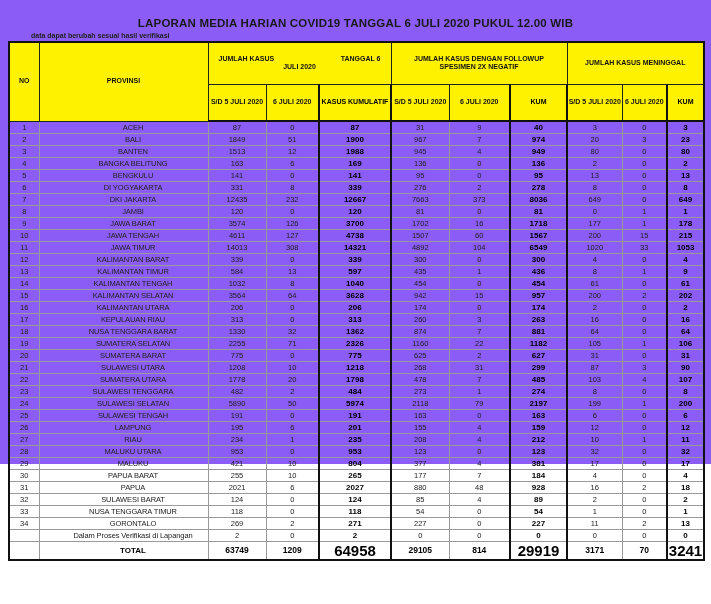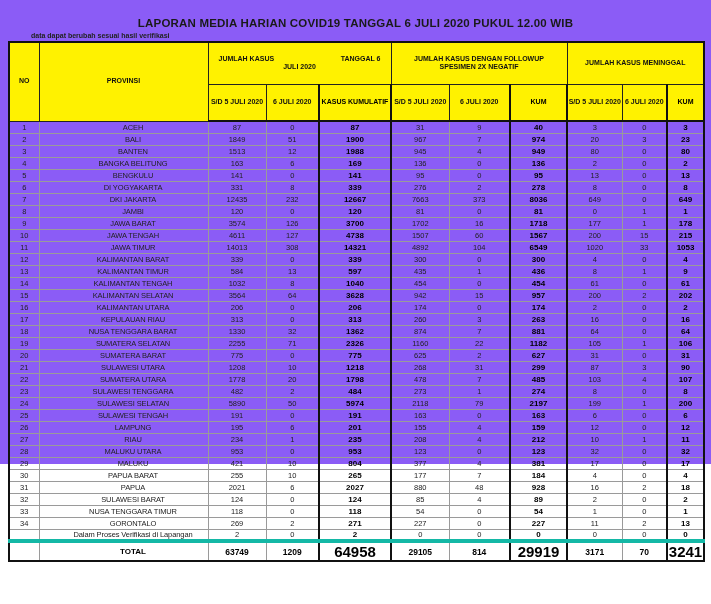--- a/index.html
+++ b/index.html
@@ -78,21 +78,21 @@
     border-right: 2px solid #111;
     font-size: 8px;
   }
   table.report th.k { font-size: 7px; }
   
   table.report { border: 2px solid #111; }
   tr.sub-row th { border-bottom: 2px solid #111; }
   td.no, th.no-h { border-right: 1px solid #333; }
   th.prov-h { border-right: 1px solid #333; }
   tr.total-row td {
-    border-top: 4px solid #14b8a6;
+    border-top: 1px solid #14b8a6;
     font-weight: bold;
     color: #000;
     height: 17px;
     font-size: 8.5px;
   }
   tr.total-row td.k { font-size: 15px; }
   tr.total-row td.prov { font-size: 8px; letter-spacing: 0; }
 
   .footer {
     font-size: 9.5px;

